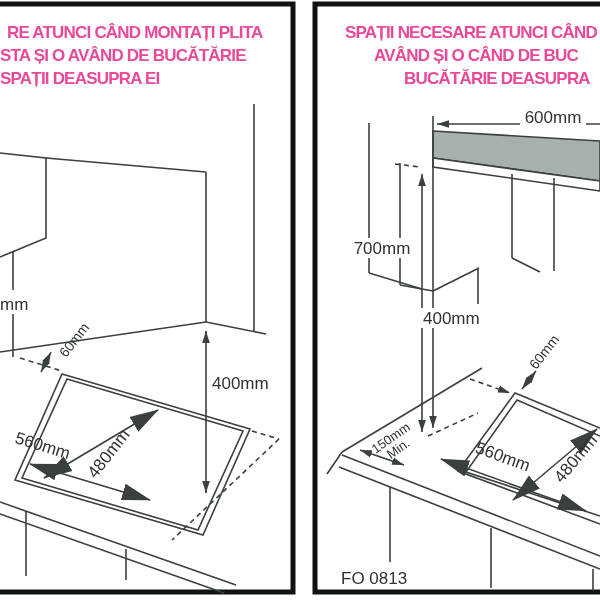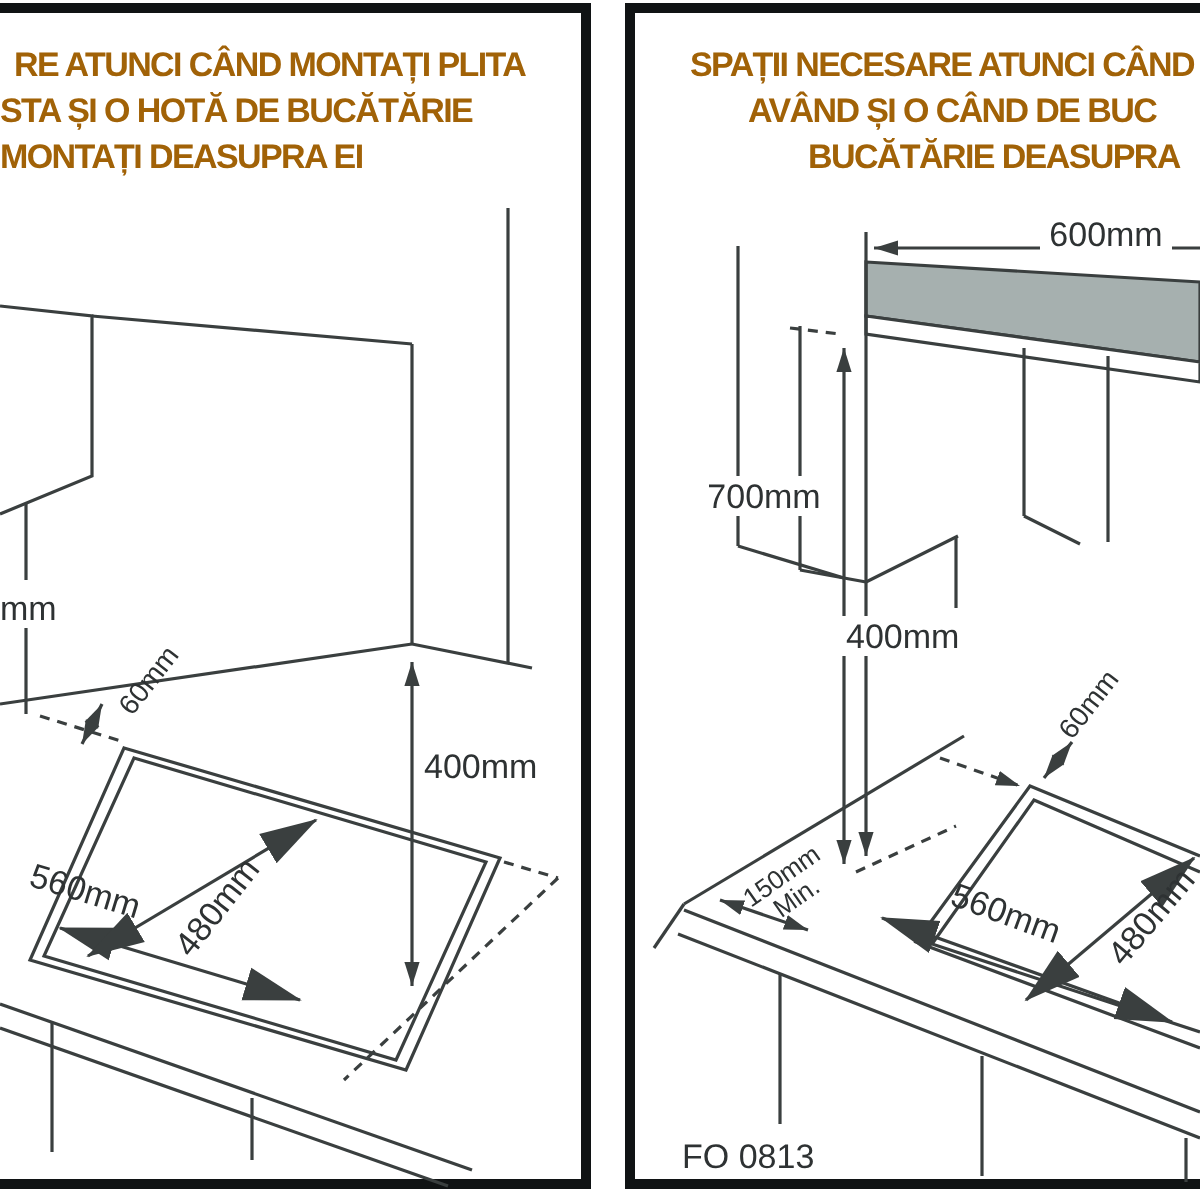--- a/index.html
+++ b/index.html
@@ -1,19 +1,19 @@
 <!DOCTYPE html>
 <html><head>
 <meta charset="utf-8">
 <style>
   html,body{margin:0;padding:0;background:#fff;}
   #screen{position:relative;width:600px;height:600px;overflow:hidden;background:#ffffff;
           font-family:"Liberation Sans",sans-serif;}
   .title-line{position:absolute;font-weight:bold;font-size:17px;letter-spacing:-0.8px;
-              white-space:nowrap;color:#a16207;}
+              white-space:nowrap;color:#ec4899;}
   #lt1{left:7px;top:23px}
   #lt2{left:0px;top:46px}
   #lt3{left:0px;top:69px}
   #rt1{left:345px;top:23px}
   #rt2{left:374px;top:46px}
   #rt3{left:404px;top:69px}
   svg{position:absolute;top:0;left:0;}
   .ln{stroke:#3a3f3f;stroke-width:1.6;fill:none;}
   .ln-dash{stroke:#3a3f3f;stroke-width:1.6;fill:none;stroke-dasharray:5 4;}
   .border{stroke:#101314;stroke-width:5;fill:none;}
@@ -23,22 +23,22 @@
   .whitebg{fill:#ffffff;}
   .arrfill{fill:#3a3f3f;}
 </style>
 </head>
 <body>
 
 <div id="screen">
 
   <div>
     <div class="title-line" id="lt1">RE ATUNCI CÂND MONTAȚI PLITA</div>
-    <div class="title-line" id="lt2">STA ȘI O HOTĂ DE BUCĂTĂRIE</div>
-    <div class="title-line" id="lt3">MONTAȚI DEASUPRA EI</div>
+    <div class="title-line" id="lt2">STA ȘI O AVÂND DE BUCĂTĂRIE</div>
+    <div class="title-line" id="lt3">SPAȚII DEASUPRA EI</div>
 
     <svg width="300" height="600" viewBox="0 0 300 600">
       <defs>
         <marker id="asL" markerUnits="userSpaceOnUse" markerWidth="13" markerHeight="10" viewBox="0 0 13 10" refX="12" refY="5" orient="auto-start-reverse">
           <path class="arrfill" d="M0,1.2 L12,5 L0,8.8 Z"></path>
         </marker>
         <marker id="abL" markerUnits="userSpaceOnUse" markerWidth="30" markerHeight="22" viewBox="0 0 30 22" refX="28" refY="11" orient="auto-start-reverse">
           <path class="arrfill" d="M0,2.5 L29,11 L0,19.5 Z"></path>
         </marker>
       </defs>

